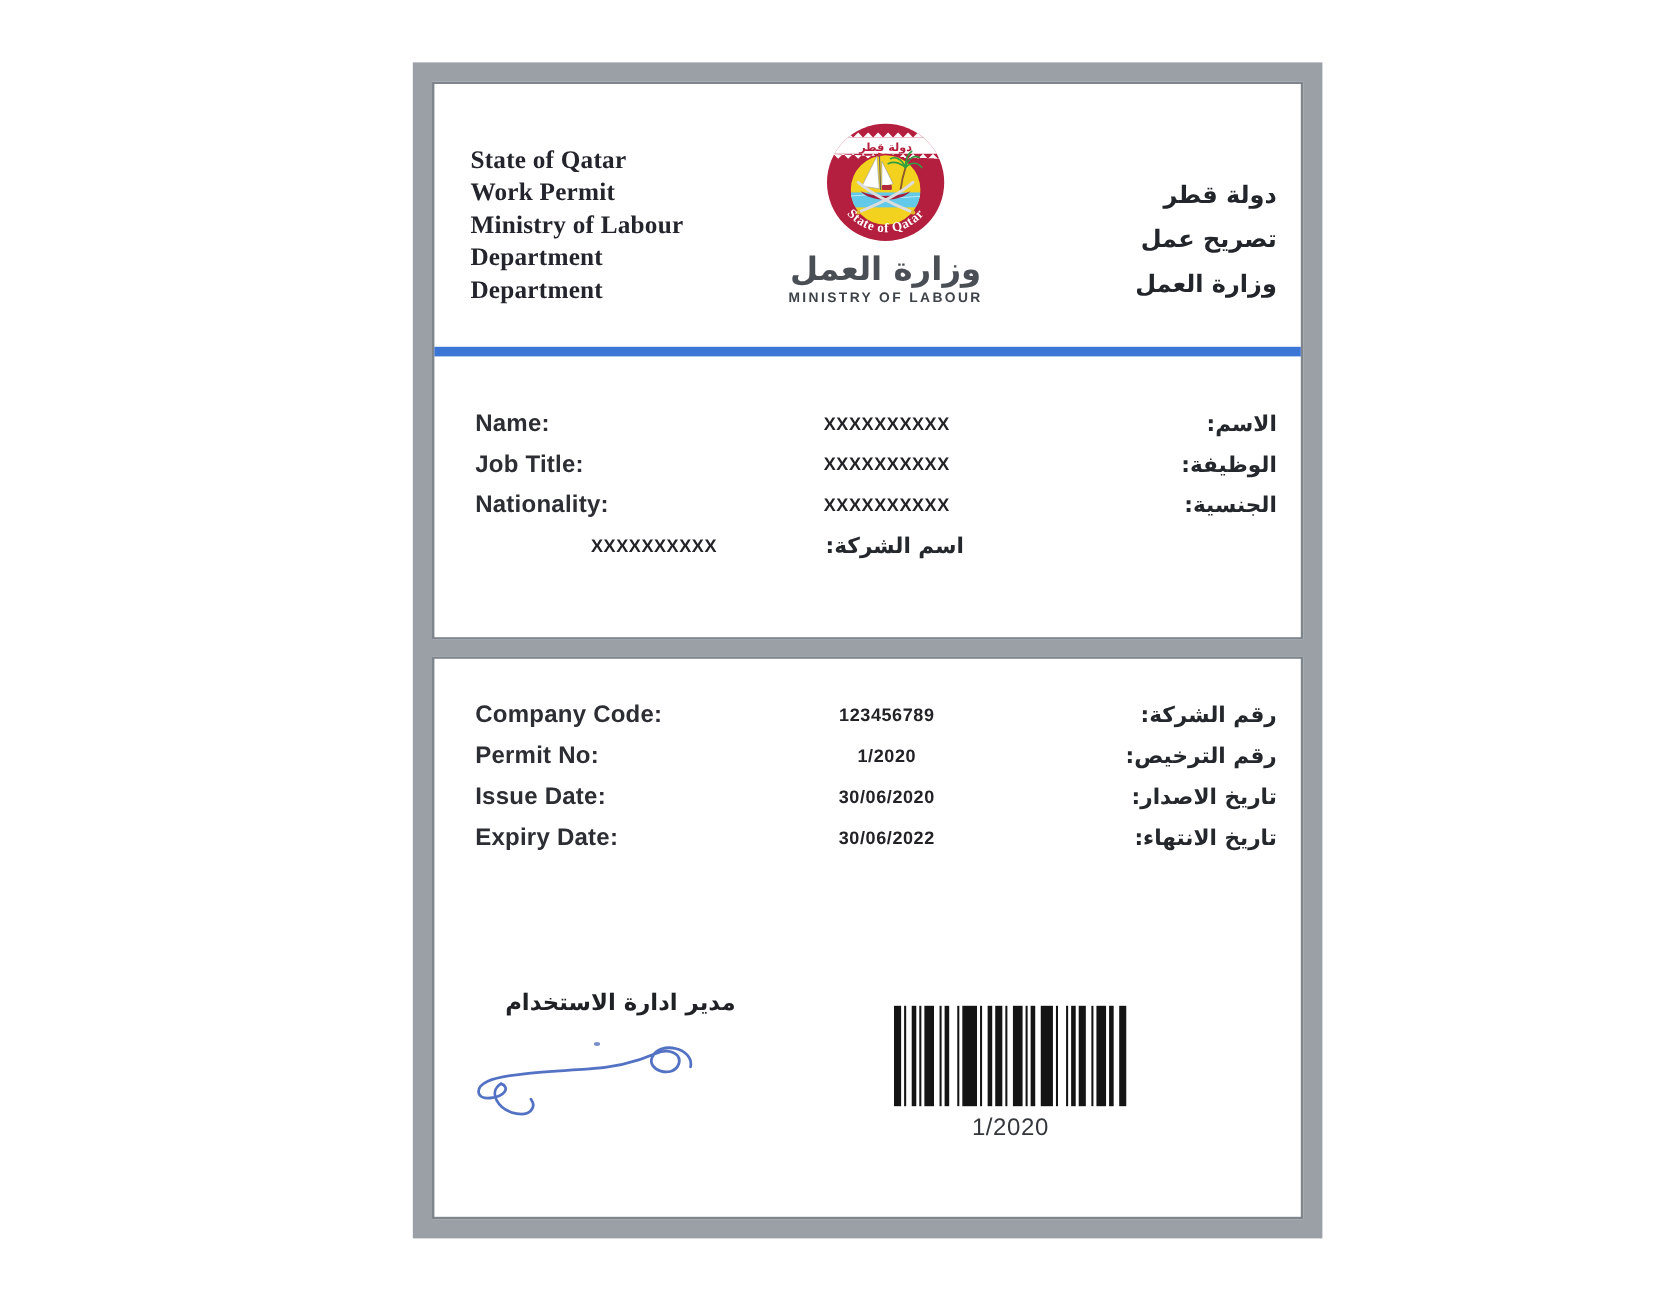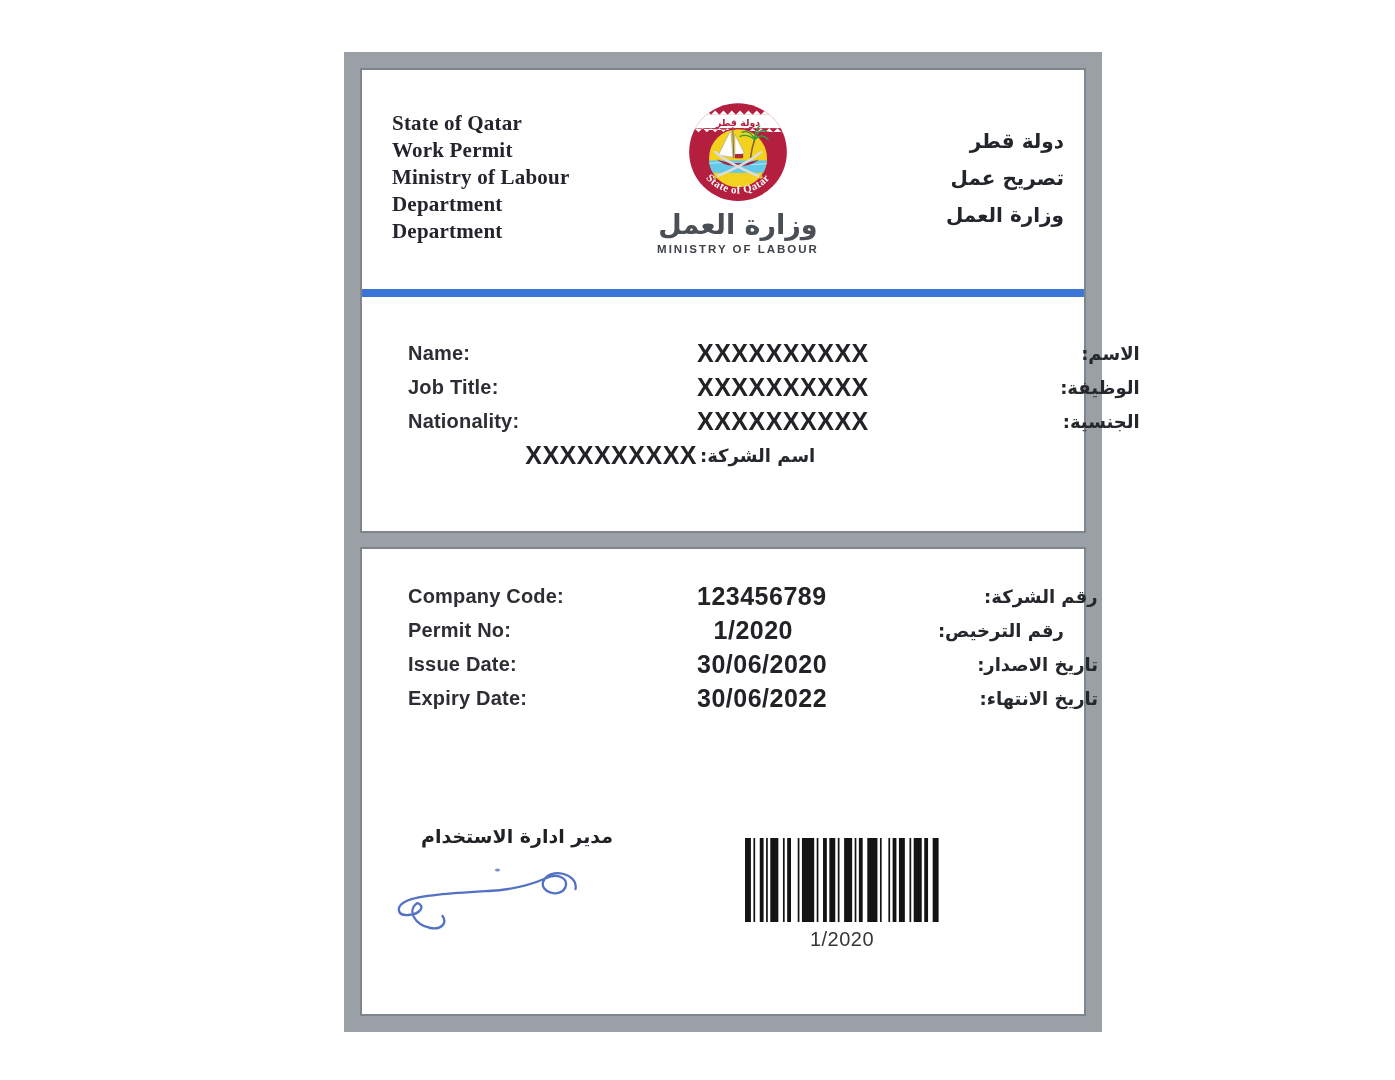--- a/index.html
+++ b/index.html
@@ -12,47 +12,47 @@
     background:#9aa0a6;box-sizing:border-box;padding:16px;
     display:flex;flex-direction:column;gap:14px;
   }
   .panel{
     background:#ffffff;border:2px solid #7e858c;box-sizing:border-box;position:relative;
   }
   .panel-top{height:465px;flex:none;}
   .panel-bottom{flex:1;}
 
   
-  .header-row{display:flex;align-items:center;padding:30px 20px 0 30px;}
+  .header-row{display:flex;align-items:flex-end;padding:30px 20px 0 30px;}
   .header-en{
     width:235px;font-family:"Liberation Serif",serif;font-weight:bold;
     font-size:21px;line-height:27px;color:#23242c;letter-spacing:.2px;
   }
   .header-center{flex:1;display:flex;flex-direction:column;align-items:center;margin-top:-2px;}
   .header-ar{
     width:215px;text-align:right;direction:rtl;font-family:"DejaVu Sans",sans-serif;
     font-weight:bold;font-size:20px;line-height:37px;color:#22252a;margin-top:2px;
   }
   .ministry-logo{margin-top:6px;text-align:center;}
   .ministry-ar{font-family:"DejaVu Sans",sans-serif;font-weight:bold;font-size:27px;color:#4a4f55;line-height:30px;}
   .ministry-en{font-size:11.5px;letter-spacing:2px;color:#3e4349;margin-top:3px;font-weight:bold;}
 
   .blue-line{position:absolute;left:0;right:0;top:219px;height:8px;background:#3b76d7;}
 
   
-  .fields{position:absolute;left:16px;right:0;}
+  .fields{position:absolute;left:4px;right:0;}
   .fields-personal{top:266px;}
   .fields-permit{top:30px;}
   .frow{
     display:grid;grid-template-columns:280px 1fr 280px;align-items:center;
     height:34px;padding:0 20px 0 30px;
   }
   .flabel{font-size:20px;font-weight:600;color:#2c2e33;letter-spacing:.2px;}
   .fvalue{
-    text-align:right;font-size:25px;font-weight:600;color:#232327;
+    text-align:center;font-size:15px;font-weight:600;color:#232327;
     letter-spacing:.5px;transform:translateX(9px);white-space:nowrap;
   }
   .farlabel{
     text-align:right;direction:rtl;font-family:"DejaVu Sans",sans-serif;
     font-weight:bold;font-size:18px;color:#24272b;white-space:nowrap;margin-left:12px;
   }
 
   
   .statement{
     position:absolute;left:0;right:0;top:215px;text-align:center;direction:rtl;

